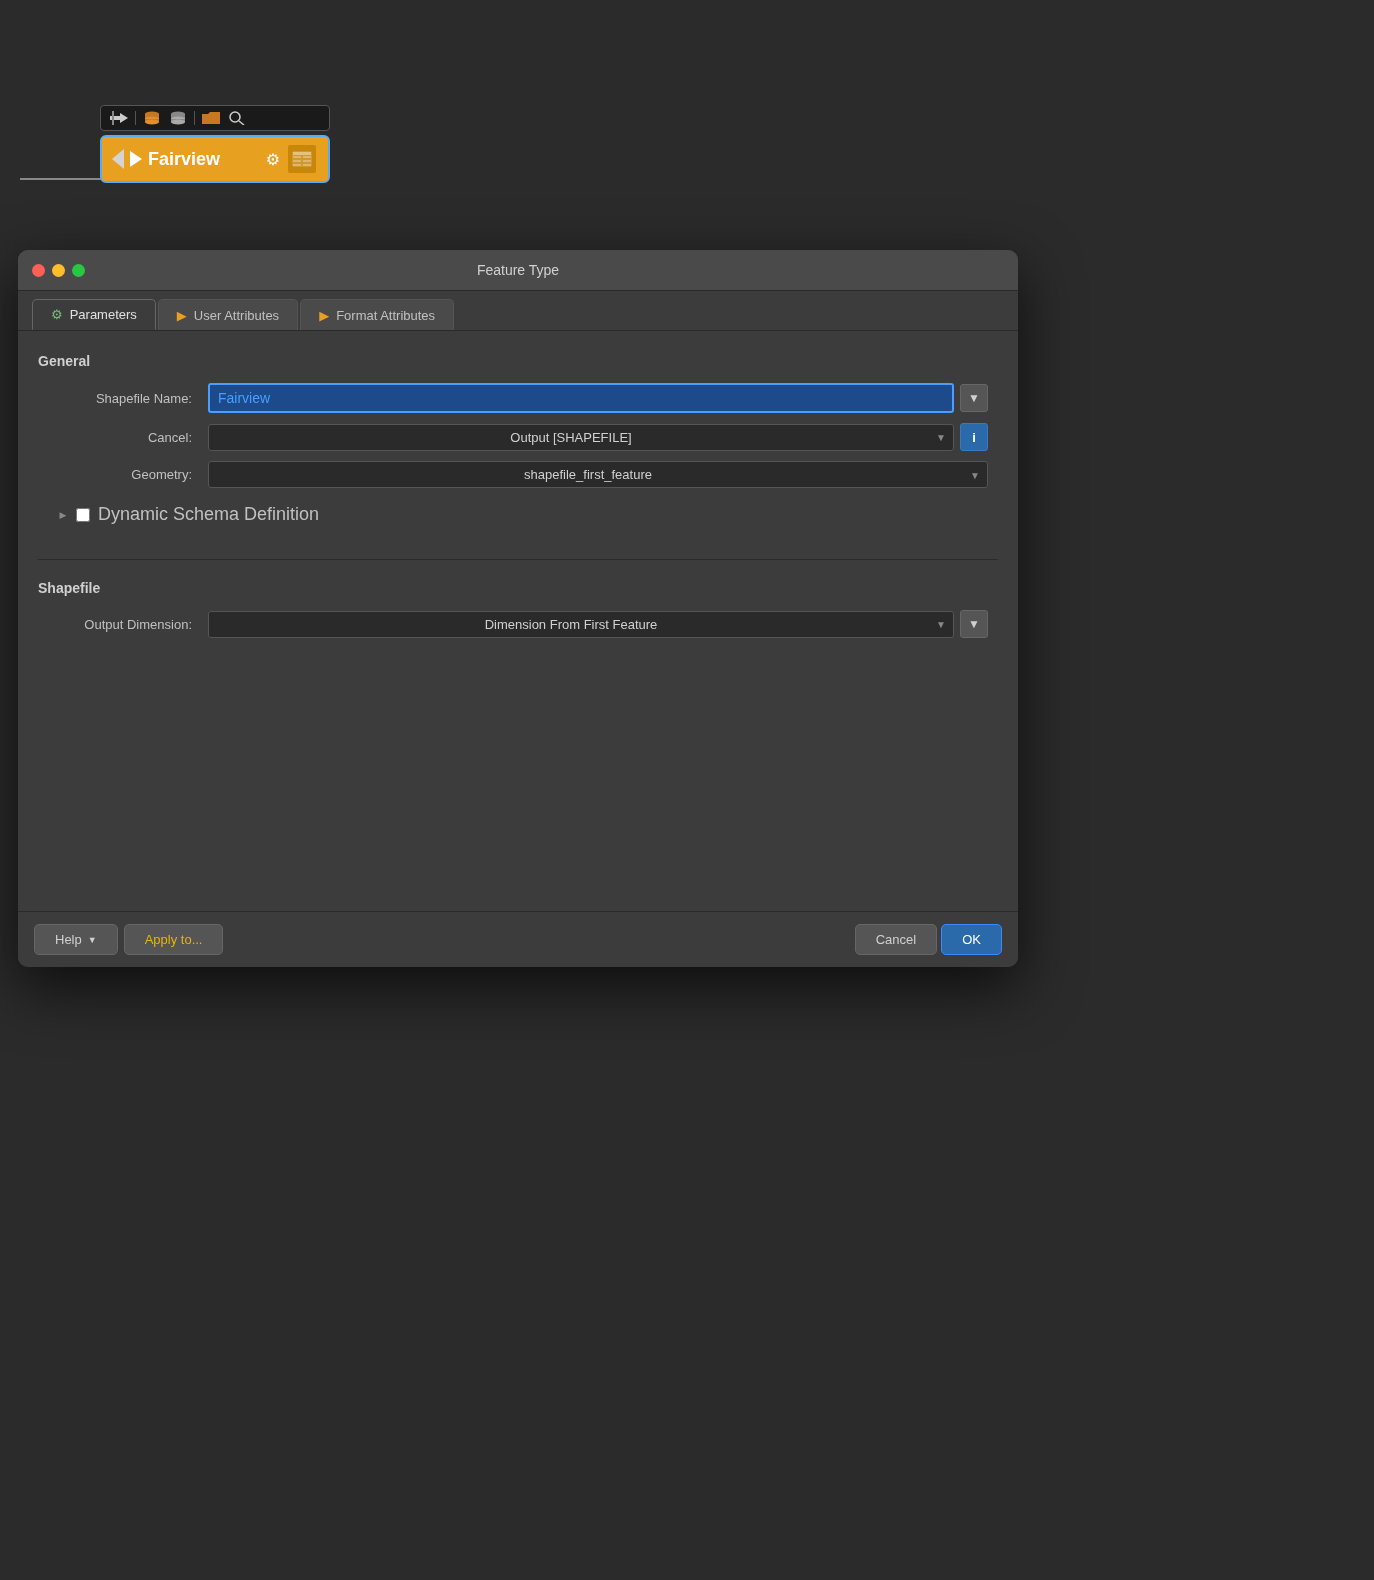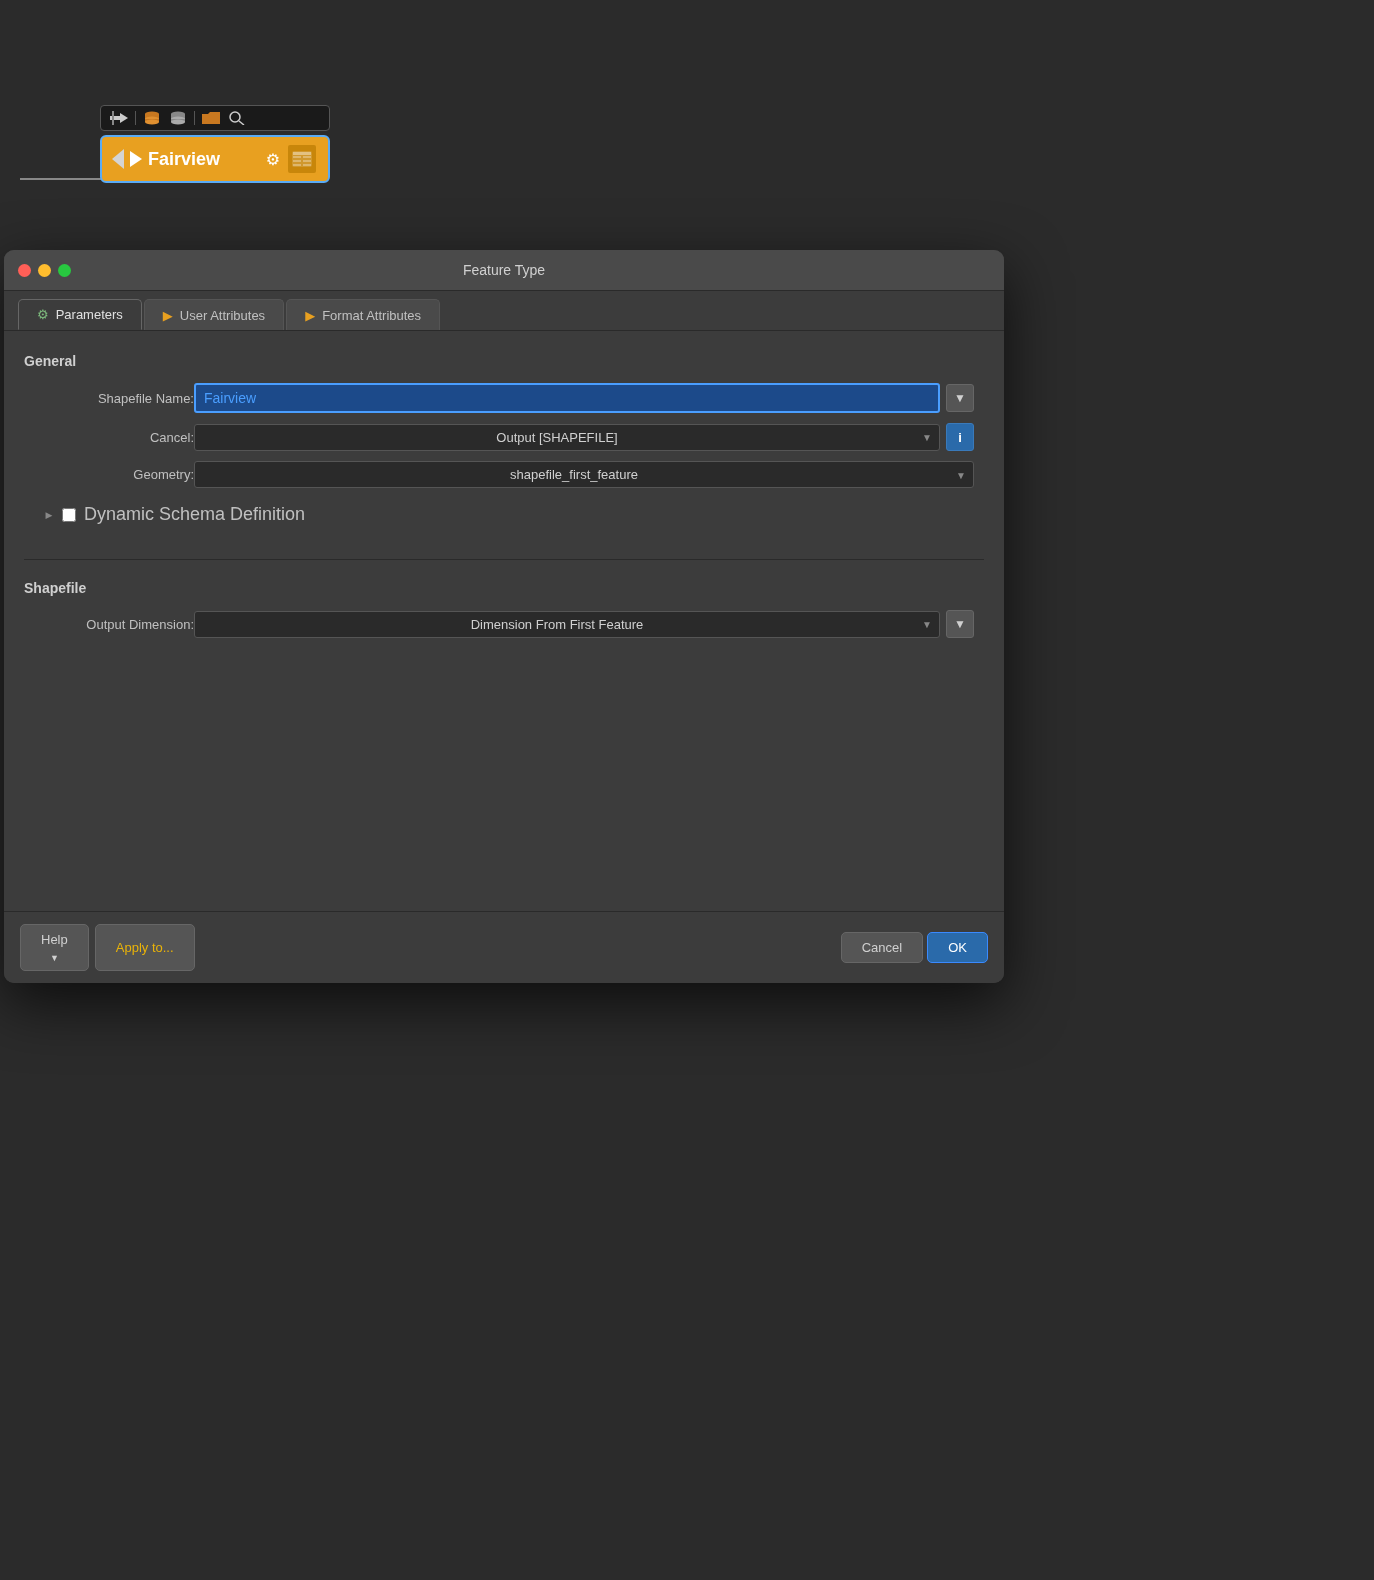--- a/index.html
+++ b/index.html
@@ -123,21 +123,21 @@
       display: flex;
       align-items: center;
       justify-content: center;
       font-size: 14px;
     }
 
     
     .dialog {
       position: absolute;
       top: 250px;
-      left: 4px;
+      left: 18px;
       width: 1000px;
       background: #3c3c3c;
       border-radius: 10px;
       box-shadow: 0 20px 60px rgba(0,0,0,0.7);
       overflow: hidden;
     }
 
     .dialog-titlebar {
       background: #4a4a4a;
       padding: 12px 16px;
@@ -227,21 +227,21 @@
       margin-bottom: 10px;
       padding: 0 10px;
     }
 
     .form-label {
       text-align: right;
       width: 160px;
       flex-shrink: 0;
       color: #c0c0c0;
       font-size: 13px;
-      padding-right: 0;
+      padding-right: 16px;
     }
 
     .form-control-wrapper {
       flex: 1;
       display: flex;
       align-items: center;
       gap: 6px;
     }
 
     .text-input {
@@ -389,21 +389,20 @@
       border: 1px solid;
     }
 
     .btn-help {
       background: #555;
       border-color: #666;
       color: #d0d0d0;
       display: flex;
       align-items: center;
       gap: 6px;
-      flex-direction: column;
     }
 
     .btn-apply {
       background: #555;
       border-color: #666;
       color: #eab308;
     }
 
     .btn-cancel {
       background: #555;

